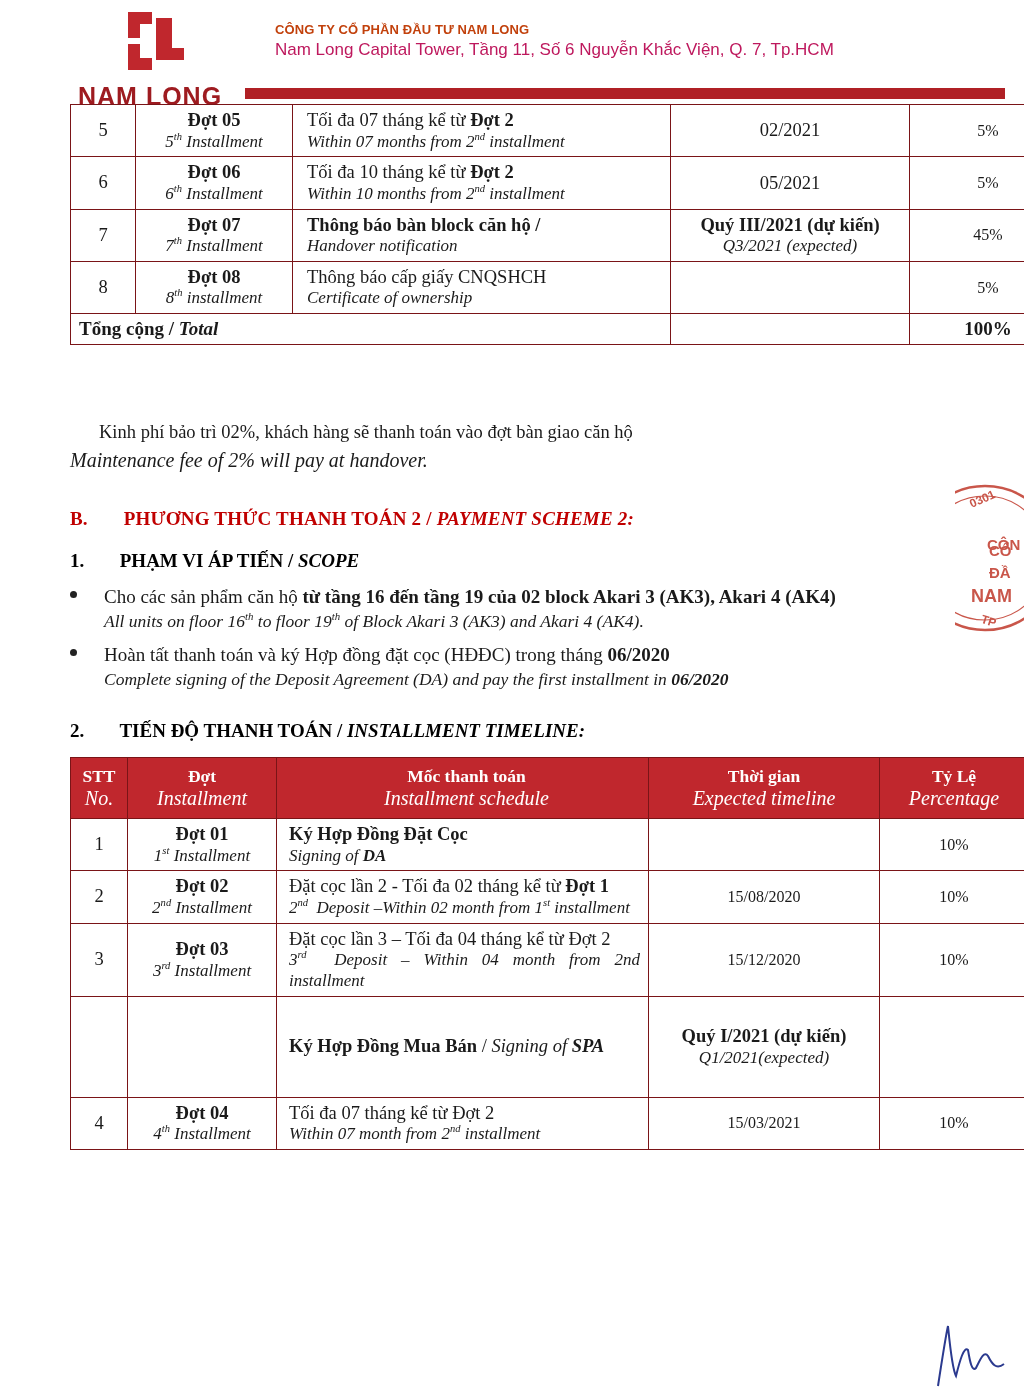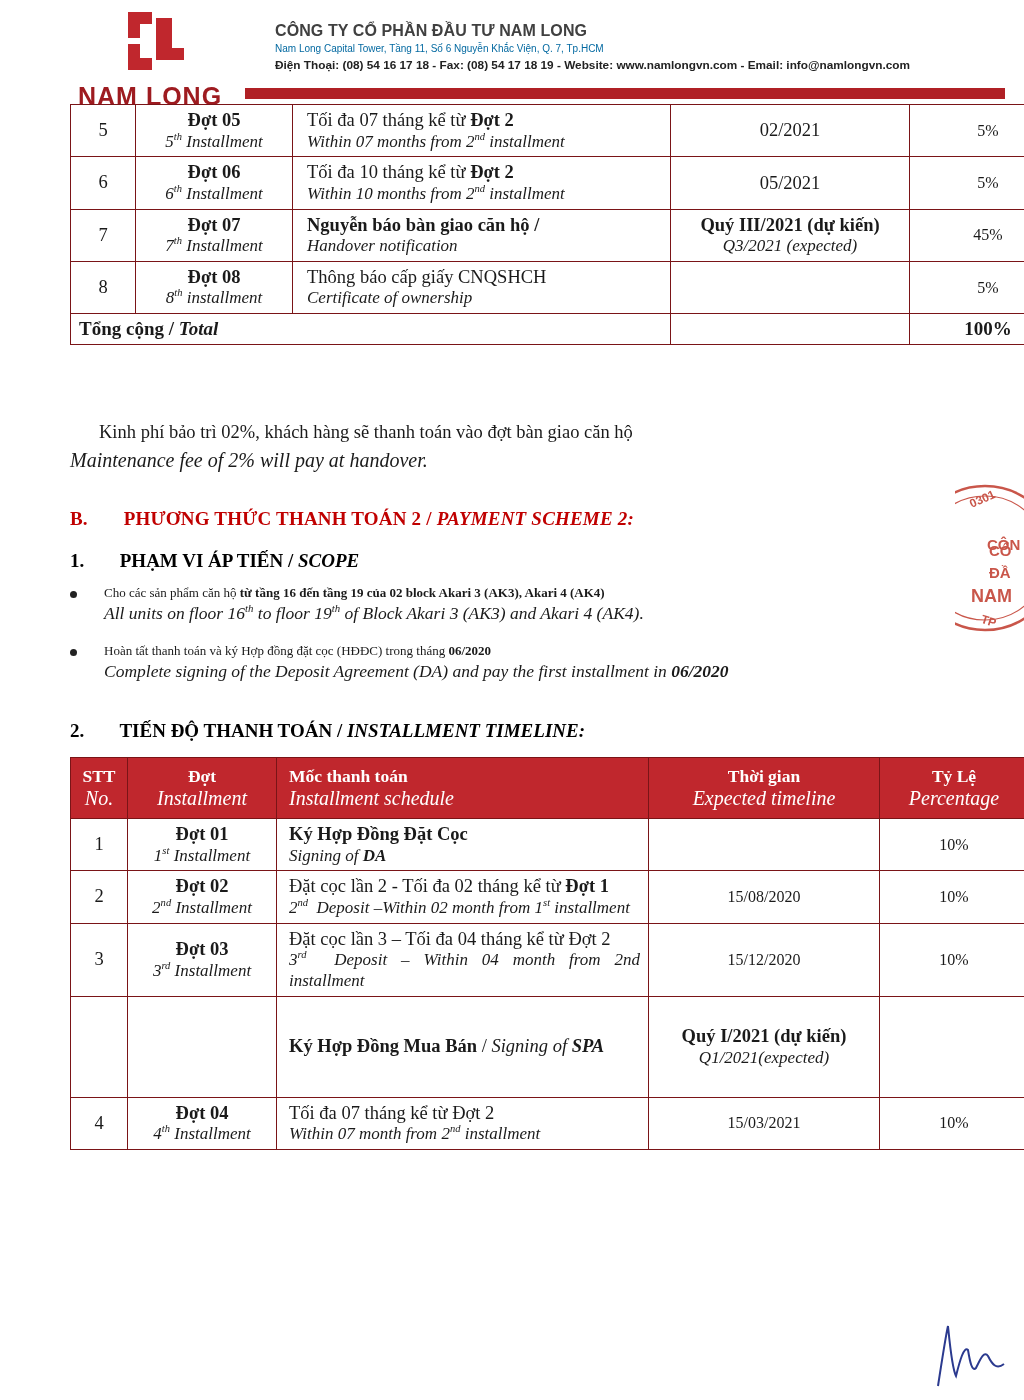--- a/index.html
+++ b/index.html
@@ -38,29 +38,29 @@
     letter-spacing: 1px;
     color: #9e1b20;
   }
   .company-block {
     position: absolute;
     left: 275px; top: 22px;
     width: 730px;
   }
   .company-name {
     font-family: "Liberation Sans", sans-serif;
-    font-size: 16px;
+    font-size: 13px;
     font-weight: bold;
-    color: #404040;
+    color: #c2410c;
     letter-spacing: .1px;
   }
   .company-addr {
     font-family: "Liberation Sans", sans-serif;
-    font-size: 10px;
-    color: #0369a1;
+    font-size: 17px;
+    color: #be185d;
     margin-top: 3px;
   }
   .company-contact {
     font-family: "Liberation Sans", sans-serif;
     font-size: 11.8px;
     font-weight: bold;
     color: #222;
     margin-top: 4px;
   }
   .header-rule {
@@ -134,21 +134,21 @@
     width: 900px;
   }
   .bullet-dot {
     position: absolute;
     left: 0; top: 6px;
     width: 7px; height: 7px;
     border-radius: 50%;
     background: #222;
   }
   .bullet-body { margin-left: 34px; }
-  .bullet-body .l1 { font-size: 13px; line-height: 1.3; }
+  .bullet-body .l1 { font-size: 19px; line-height: 1.3; }
   .bullet-body .l2 { font-size: 17.5px; font-style: italic; line-height: 1.3; }
 
   #bullet-1 { top: 585px; }
   #bullet-2 { top: 643px; }
 
   #sec-b2 { left: 70px; top: 720px; font-size: 19px; color: #000; }
   #sec-b2 .en-it { font-style: italic; font-weight: bold; }
 
   
   #table-bottom { left: 70px; top: 757px; width: 935px; }
@@ -193,21 +193,20 @@
       <path d="M6,4 L30,4 L30,16 L18,16 L18,30 L6,30 Z" fill="#c0272d"></path>
       <path d="M34,10 L50,10 L50,40 L62,40 L62,52 L34,52 Z" fill="#c0272d"></path>
       <path d="M6,36 L18,36 L18,50 L30,50 L30,62 L6,62 Z" fill="#c0272d"></path>
     </svg>
   </div>
   <div class="logo-word">NAM LONG</div>
 
   <div class="company-block">
     <div class="company-name">CÔNG TY CỔ PHẦN ĐẦU TƯ NAM LONG</div>
     <div class="company-addr">Nam Long Capital Tower, Tầng 11, Số 6 Nguyễn Khắc Viện, Q. 7, Tp.HCM</div>
-    <div class="company-contact">Điện Thoại: (08) 54 16 17 18 - Fax: (08) 54 17 18 19 - Website: www.namlongvn.com - Email: info@namlongvn.com</div>
   </div>
   <div class="header-rule"></div>
 </div>
 
 <table class="doc-table" id="table-top">
   <tbody>
     <tr>
       <td class="c-stt num">5</td>
       <td class="c-dot">
         <div class="vi b">Đợt 05</div>
@@ -237,21 +236,21 @@
       </td>
       <td class="c-pct">5%</td>
     </tr>
     <tr>
       <td class="c-stt num">7</td>
       <td class="c-dot">
         <div class="vi b">Đợt 07</div>
         <div class="en">7<sup>th</sup> Installment</div>
       </td>
       <td class="c-sched">
-        <div class="vi"><b>Nguyễn báo bàn giao căn hộ /</b></div>
+        <div class="vi"><b>Thông báo bàn block căn hộ /</b></div>
         <div class="en">Handover notification</div>
       </td>
       <td class="c-time">
         <div class="vi"><b>Quý III/2021 (dự kiến)</b></div>
         <div class="en">Q3/2021 (expected)</div>
       </td>
       <td class="c-pct">45%</td>
     </tr>
     <tr>
       <td class="c-stt num">8</td>
@@ -320,21 +319,21 @@
   <thead>
     <tr>
       <td class="c-stt">
         <div class="h-vi">STT</div>
         <div class="h-en">No.</div>
       </td>
       <td class="c-dot">
         <div class="h-vi">Đợt</div>
         <div class="h-en">Installment</div>
       </td>
-      <td class="c-sched" style="text-align:left;">
+      <td class="c-sched" style="text-align:center;">
         <div class="h-vi">Mốc thanh toán</div>
         <div class="h-en">Installment schedule</div>
       </td>
       <td class="c-time">
         <div class="h-vi">Thời gian</div>
         <div class="h-en">Expected timeline</div>
       </td>
       <td class="c-pct">
         <div class="h-vi">Tỷ Lệ</div>
         <div class="h-en">Percentage</div>

